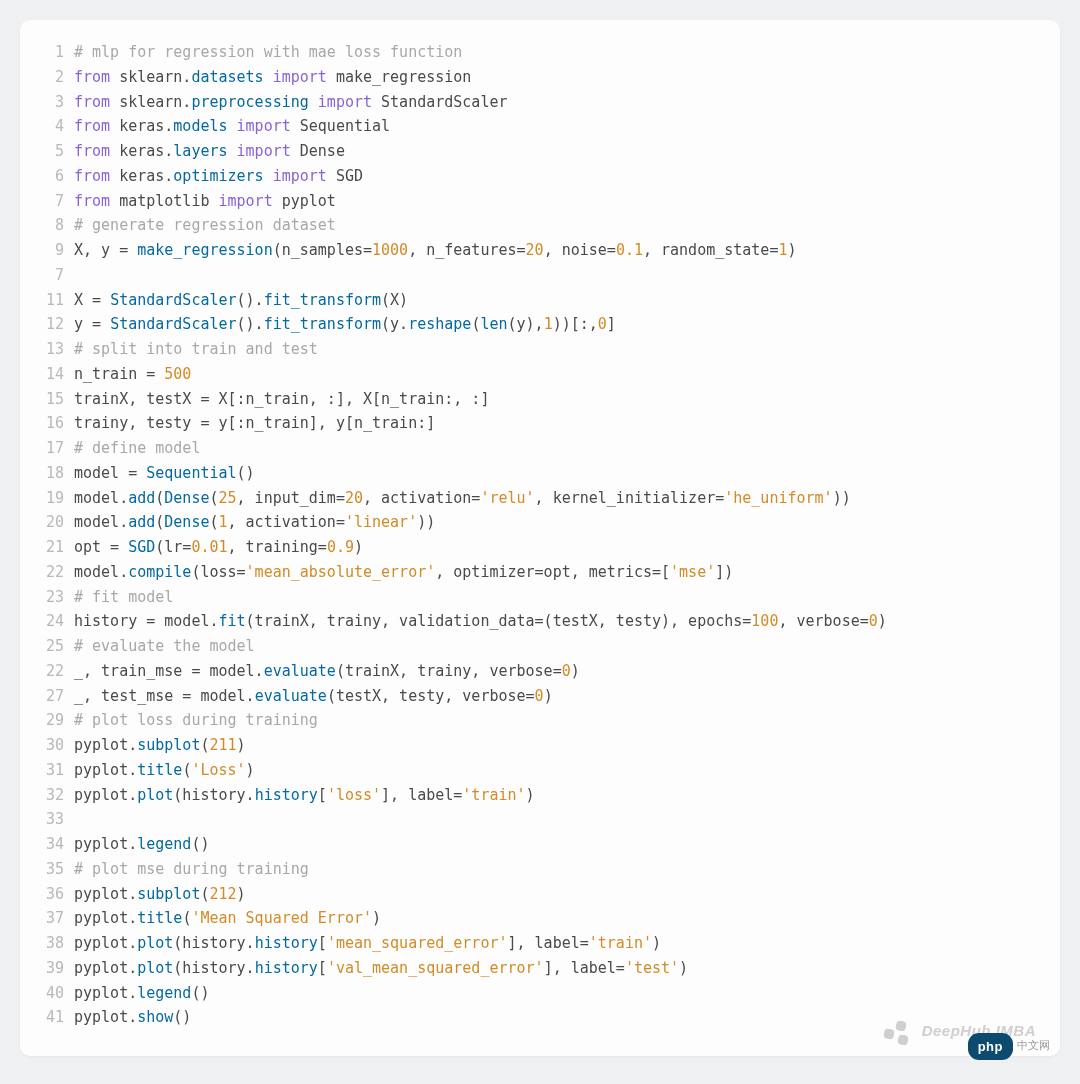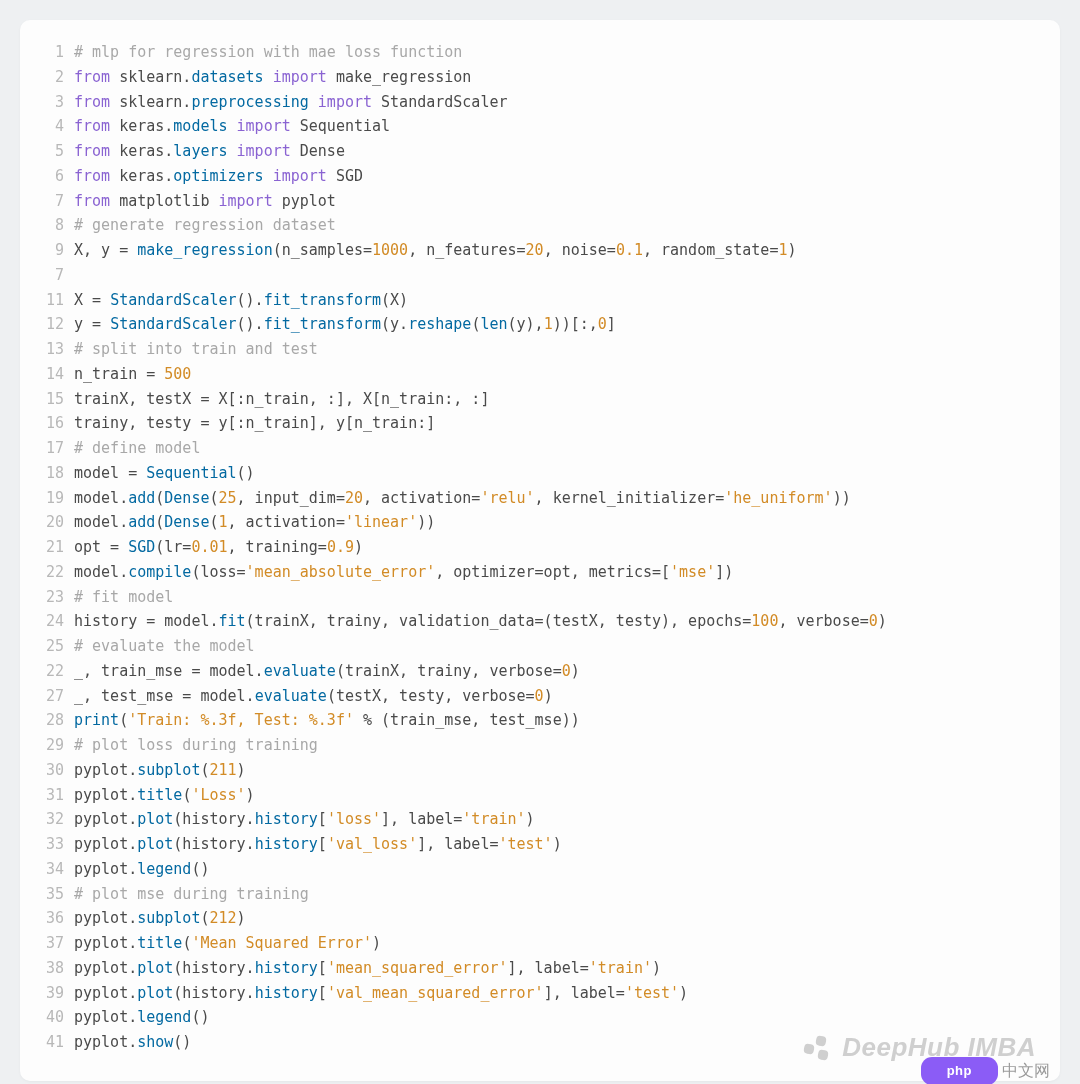--- a/index.html
+++ b/index.html
@@ -46,21 +46,21 @@
     bottom: 12px;
     display: flex;
     align-items: center;
     gap: 10px;
   }
   .wm-text {
     color: #cfcfcf;
     font-family: Arial, sans-serif;
     font-style: italic;
     font-weight: 700;
-    font-size: 26px;
+    font-size: 15px;
     letter-spacing: 0.5px;
   }
   .wm-dots {
     position: relative;
     width: 28px;
     height: 22px;
   }
   .wm-dots span {
     position: absolute;
     width: 10px; height: 10px;
@@ -74,32 +74,33 @@
 
   .php-badge {
     position: absolute;
     right: 10px;
     bottom: -4px;
     display: flex;
     align-items: center;
     font-family: Arial, sans-serif;
   }
   .php-pill {
-    background: #8b5cf6;
+    background: #0c4a6e;
     color: #fff;
     font-weight: 700;
     font-size: 13px;
-    padding: 3px 26px;
+    padding: 3px 10px;
     border-radius: 11px;
     letter-spacing: 0.5px;
   }
   .php-cn {
     color: #9a9a9a;
-    font-size: 16px;
+    font-size: 11px;
     margin-left: 4px;
+    font-family: Liberation Mono, monospace;
   }
 </style>
 </head>
 <body>
 
 <div class="card">
   <div id="code-container">
       <div class="line"><span class="ln">1</span><span class="code"><span class="cm"># mlp for regression with mae loss function</span></span></div>
       <div class="line"><span class="ln">2</span><span class="code"><span class="kw">from</span><span class="id"> sklearn.</span><span class="fn">datasets</span><span class="id"> </span><span class="kw">import</span><span class="id"> make_regression</span></span></div>
       <div class="line"><span class="ln">3</span><span class="code"><span class="kw">from</span><span class="id"> sklearn.</span><span class="fn">preprocessing</span><span class="id"> </span><span class="kw">import</span><span class="id"> StandardScaler</span></span></div>
@@ -120,26 +121,25 @@
       <div class="line"><span class="ln">18</span><span class="code"><span class="id">model = </span><span class="fn">Sequential</span><span class="id">()</span></span></div>
       <div class="line"><span class="ln">19</span><span class="code"><span class="id">model.</span><span class="fn">add</span><span class="id">(</span><span class="fn">Dense</span><span class="id">(</span><span class="nm">25</span><span class="id">, input_dim=</span><span class="nm">20</span><span class="id">, activation=</span><span class="st">'relu'</span><span class="id">, kernel_initializer=</span><span class="st">'he_uniform'</span><span class="id">))</span></span></div>
       <div class="line"><span class="ln">20</span><span class="code"><span class="id">model.</span><span class="fn">add</span><span class="id">(</span><span class="fn">Dense</span><span class="id">(</span><span class="nm">1</span><span class="id">, activation=</span><span class="st">'linear'</span><span class="id">))</span></span></div>
       <div class="line"><span class="ln">21</span><span class="code"><span class="id">opt = </span><span class="fn">SGD</span><span class="id">(lr=</span><span class="nm">0.01</span><span class="id">, training=</span><span class="nm">0.9</span><span class="id">)</span></span></div>
       <div class="line"><span class="ln">22</span><span class="code"><span class="id">model.</span><span class="fn">compile</span><span class="id">(loss=</span><span class="st">'mean_absolute_error'</span><span class="id">, optimizer=opt, metrics=[</span><span class="st">'mse'</span><span class="id">])</span></span></div>
       <div class="line"><span class="ln">23</span><span class="code"><span class="cm"># fit model</span></span></div>
       <div class="line"><span class="ln">24</span><span class="code"><span class="id">history = model.</span><span class="fn">fit</span><span class="id">(trainX, trainy, validation_data=(testX, testy), epochs=</span><span class="nm">100</span><span class="id">, verbose=</span><span class="nm">0</span><span class="id">)</span></span></div>
       <div class="line"><span class="ln">25</span><span class="code"><span class="cm"># evaluate the model</span></span></div>
       <div class="line"><span class="ln">22</span><span class="code"><span class="id">_, train_mse = model.</span><span class="fn">evaluate</span><span class="id">(trainX, trainy, verbose=</span><span class="nm">0</span><span class="id">)</span></span></div>
       <div class="line"><span class="ln">27</span><span class="code"><span class="id">_, test_mse = model.</span><span class="fn">evaluate</span><span class="id">(testX, testy, verbose=</span><span class="nm">0</span><span class="id">)</span></span></div>
-      <div class="line"><span class="ln">28</span><span class="code"><span class="fn">print</span><span class="id">(</span><span class="st">'Train: %.3f, Test: %.3f'</span><span class="id"> % (train_mse, test_mse))</span></span></div>
       <div class="line"><span class="ln">29</span><span class="code"><span class="cm"># plot loss during training</span></span></div>
       <div class="line"><span class="ln">30</span><span class="code"><span class="id">pyplot.</span><span class="fn">subplot</span><span class="id">(</span><span class="nm">211</span><span class="id">)</span></span></div>
       <div class="line"><span class="ln">31</span><span class="code"><span class="id">pyplot.</span><span class="fn">title</span><span class="id">(</span><span class="st">'Loss'</span><span class="id">)</span></span></div>
       <div class="line"><span class="ln">32</span><span class="code"><span class="id">pyplot.</span><span class="fn">plot</span><span class="id">(history.</span><span class="fn">history</span><span class="id">[</span><span class="st">'loss'</span><span class="id">], label=</span><span class="st">'train'</span><span class="id">)</span></span></div>
-      <div class="line"><span class="ln">33</span><span class="code"><span class="id">pyplot.</span><span class="fn">plot</span><span class="id">(history.</span><span class="fn">history</span><span class="id">[</span><span class="st">'val_loss'</span><span class="id">], label=</span><span class="st">'test'</span><span class="id">)</span></span></div>
+      <div class="line"><span class="ln">33</span></div>
       <div class="line"><span class="ln">34</span><span class="code"><span class="id">pyplot.</span><span class="fn">legend</span><span class="id">()</span></span></div>
       <div class="line"><span class="ln">35</span><span class="code"><span class="cm"># plot mse during training</span></span></div>
       <div class="line"><span class="ln">36</span><span class="code"><span class="id">pyplot.</span><span class="fn">subplot</span><span class="id">(</span><span class="nm">212</span><span class="id">)</span></span></div>
       <div class="line"><span class="ln">37</span><span class="code"><span class="id">pyplot.</span><span class="fn">title</span><span class="id">(</span><span class="st">'Mean Squared Error'</span><span class="id">)</span></span></div>
       <div class="line"><span class="ln">38</span><span class="code"><span class="id">pyplot.</span><span class="fn">plot</span><span class="id">(history.</span><span class="fn">history</span><span class="id">[</span><span class="st">'mean_squared_error'</span><span class="id">], label=</span><span class="st">'train'</span><span class="id">)</span></span></div>
       <div class="line"><span class="ln">39</span><span class="code"><span class="id">pyplot.</span><span class="fn">plot</span><span class="id">(history.</span><span class="fn">history</span><span class="id">[</span><span class="st">'val_mean_squared_error'</span><span class="id">], label=</span><span class="st">'test'</span><span class="id">)</span></span></div>
       <div class="line"><span class="ln">40</span><span class="code"><span class="id">pyplot.</span><span class="fn">legend</span><span class="id">()</span></span></div>
       <div class="line"><span class="ln">41</span><span class="code"><span class="id">pyplot.</span><span class="fn">show</span><span class="id">()</span></span></div>
     </div>
 

